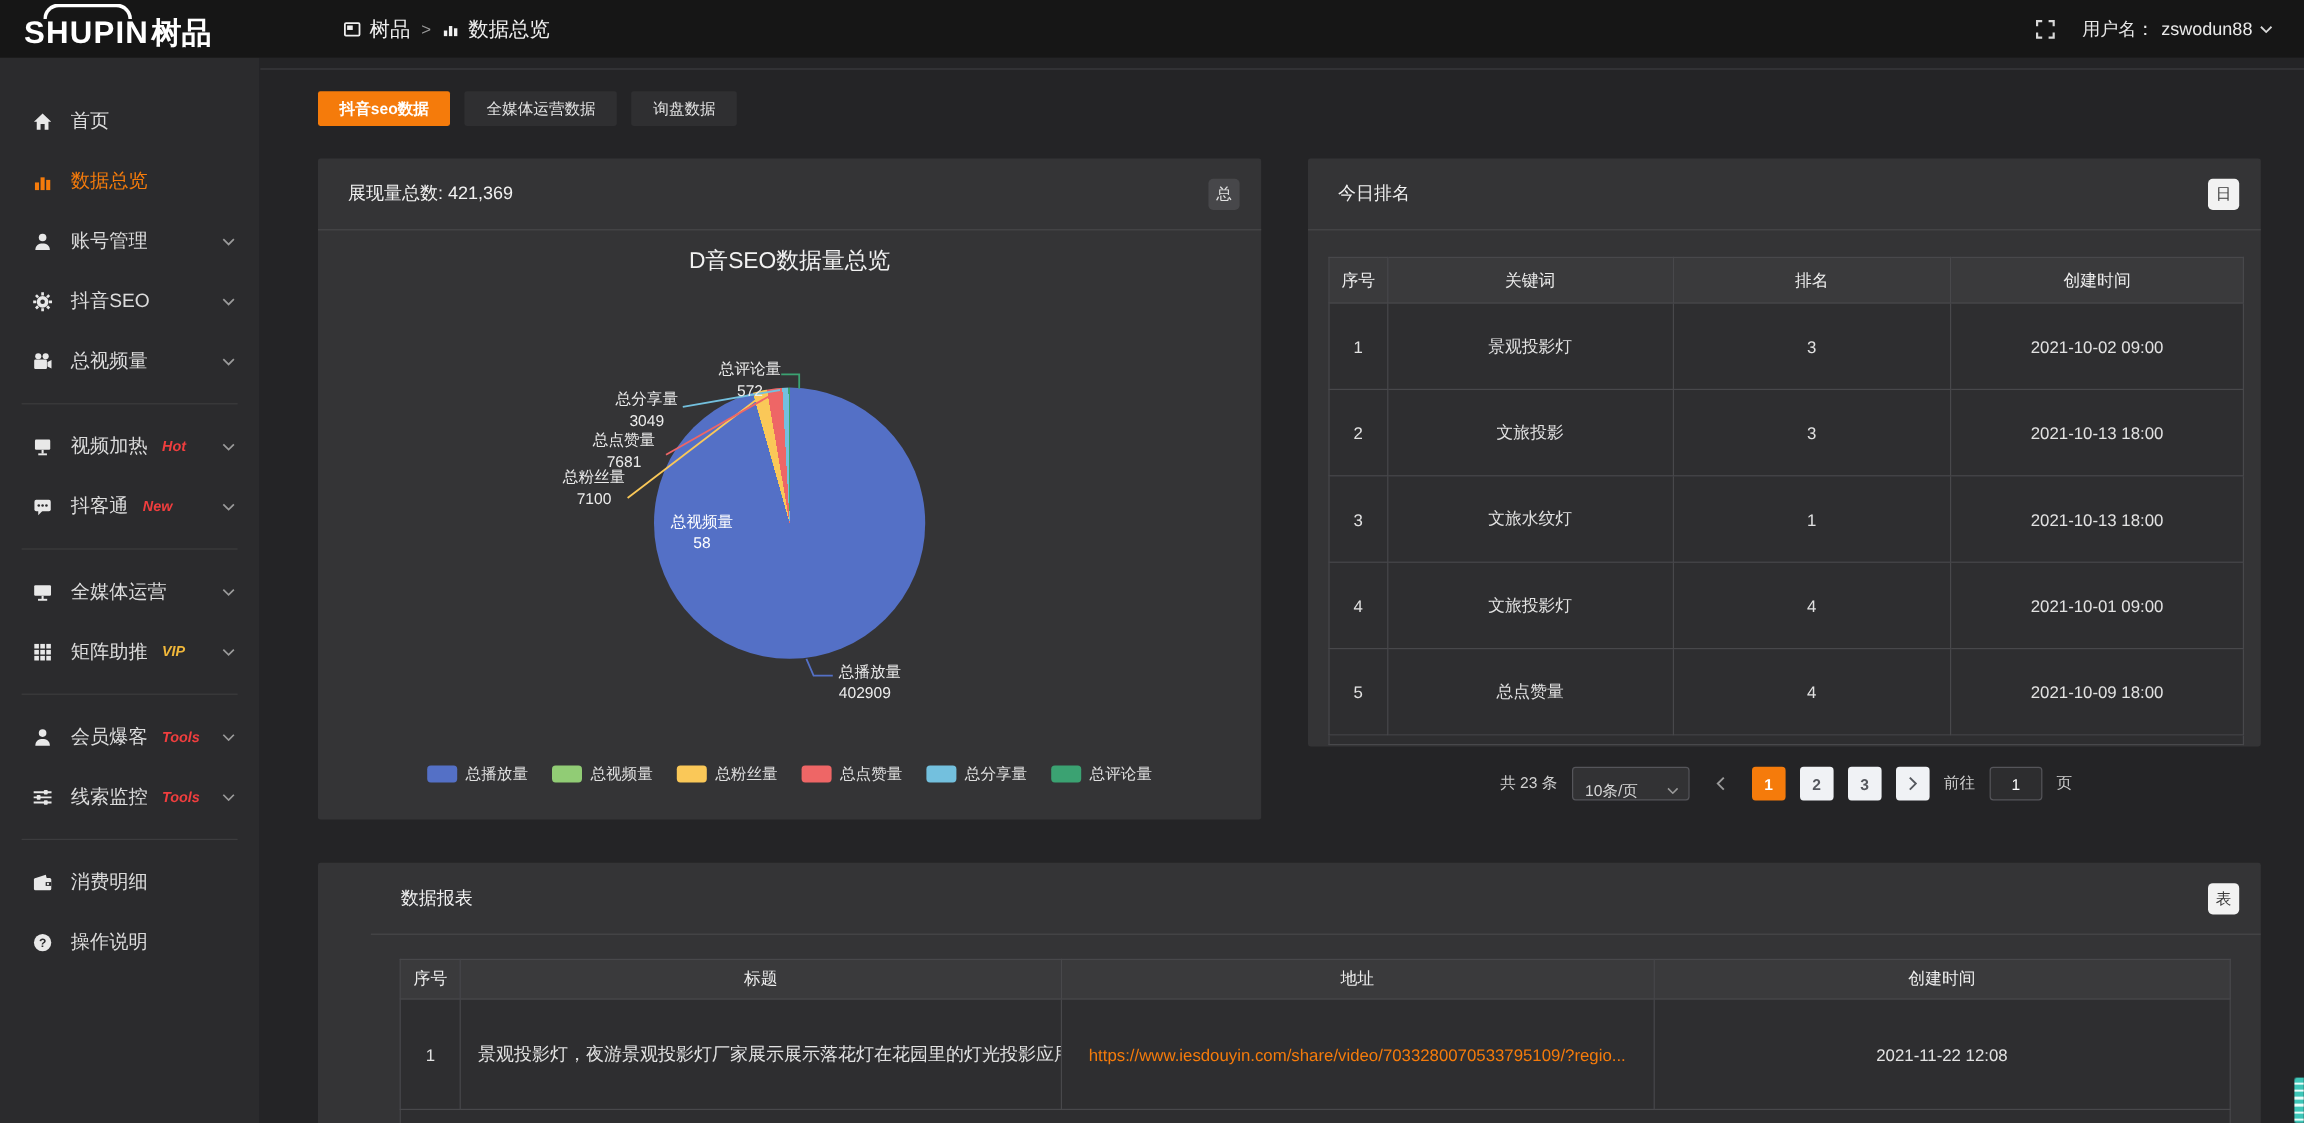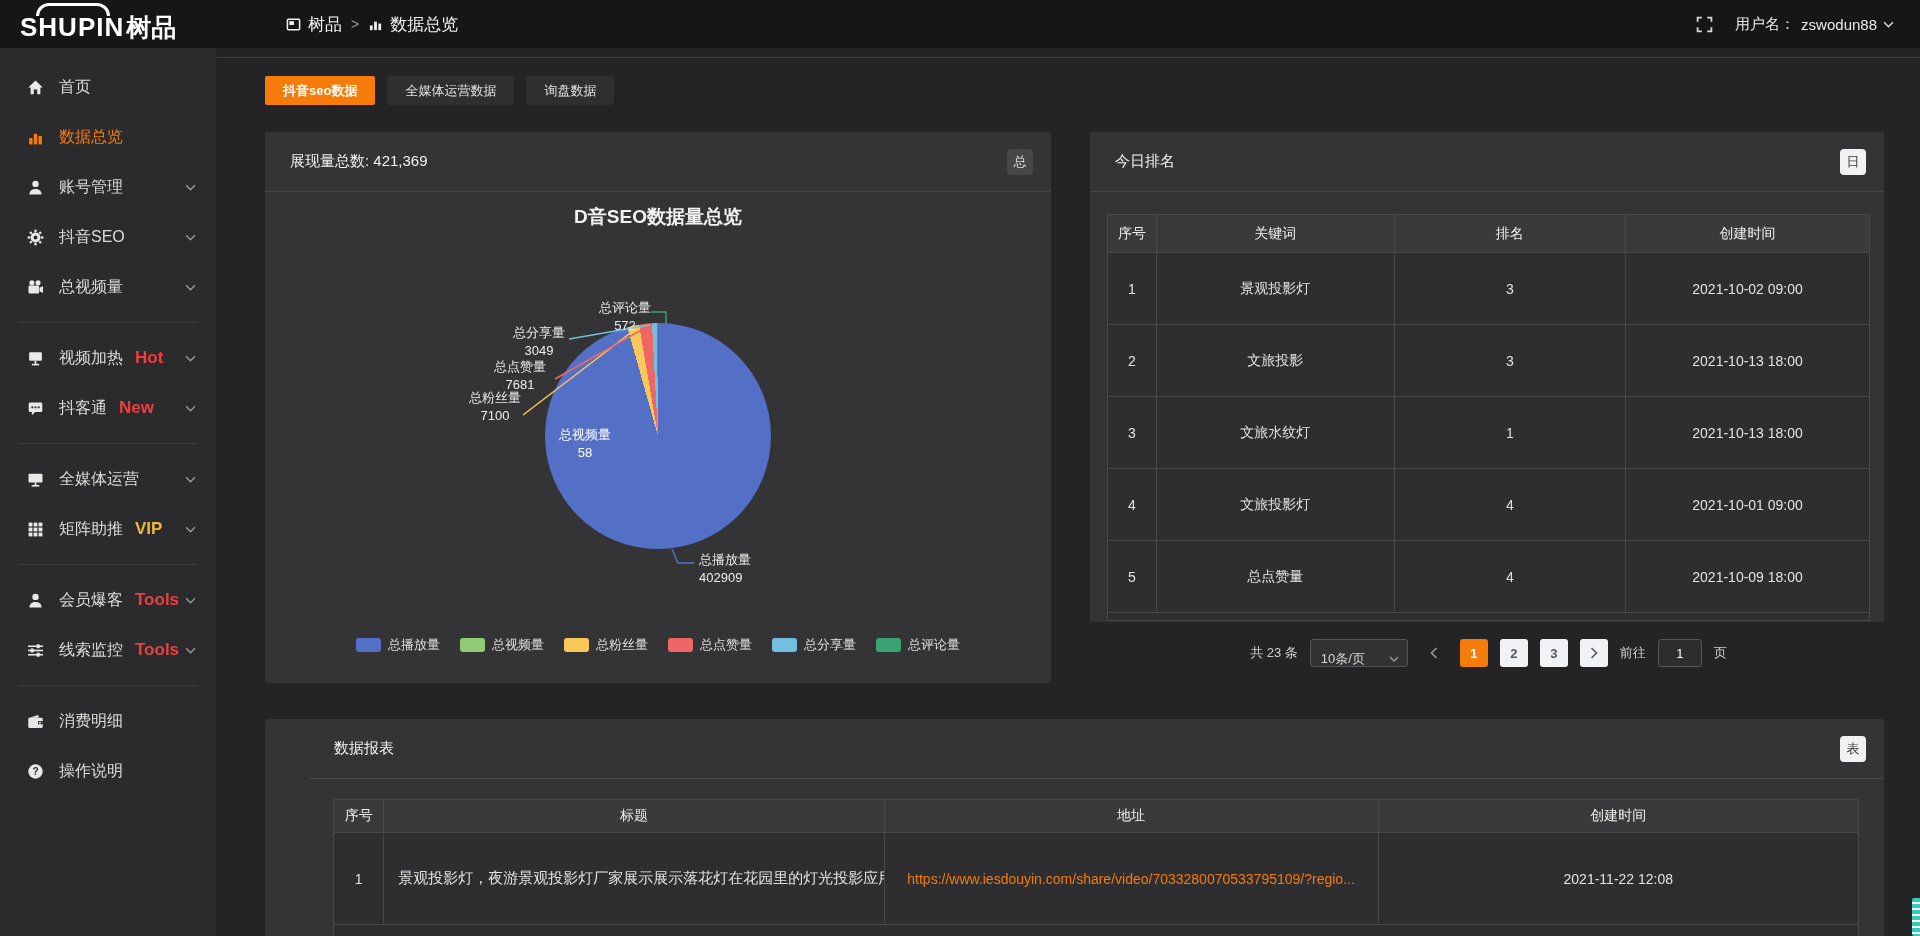--- a/index.html
+++ b/index.html
@@ -28,49 +28,49 @@
   .logo-en{font-size:26px;font-weight:900;letter-spacing:1px;color:#fff;line-height:48px;padding-top:6px;}
   .logo-cn{font-size:25px;font-weight:900;color:#fff;padding-top:6px;margin-left:2px;}
   .crumbs{display:flex;align-items:center;margin-left:70px;gap:9px;}
   .crumb{display:flex;align-items:center;gap:7px;font-size:17px;color:#f0f0f0;cursor:pointer;}
   .crumb-sep{color:#9a9a9a;font-size:14px;}
   .topbar-right{margin-left:auto;display:flex;align-items:center;gap:22px;padding-right:26px;}
   .user{display:flex;align-items:center;gap:6px;font-size:15px;color:#e9e9e9;cursor:pointer;}
 
   
   .layout{display:flex;height:888px;}
-  .sidebar{width:216px;background:var(--sidebar);padding-top:14px;flex:none;}
+  .sidebar{width:216px;background:var(--sidebar);padding-top:28px;flex:none;}
   .side-item{height:50px;display:flex;align-items:center;padding:0 20px 0 27px;font-size:16px;color:#dcdcdc;cursor:pointer;}
   .side-item .lbl{margin-left:15px;}
   .side-item .chev{margin-left:auto;color:#9a9a9a;}
   .side-item.active{color:var(--accent);}
   .side-icon{width:17px;height:17px;flex:none;color:#e8e8e8;}
   .side-item.active .side-icon{color:var(--accent);}
   .side-divider{height:1px;background:#3c3c3e;margin:10px 18px;}
-  .side-badge{font-size:17px;font-weight:bold;margin-left:12px;}
+  .side-badge{font-size:12px;font-style:italic;font-weight:bold;margin-left:12px;}
   .side-badge.red{color:var(--hot);}
   .side-badge.gold{color:var(--vip);}
 
   .main{flex:1;padding:0 36px 0 49px;position:relative;}
   .topline{height:10px;border-bottom:1px solid #3d3d40;margin:0 -36px 0 -48px;}
   .tabs{display:flex;gap:12px;margin-top:18px;}
   .tab{height:29px;padding:0 18px;display:flex;align-items:center;font-size:13px;background:#2f2f31;color:#e3e3e3;border-radius:2px;cursor:pointer;}
   .tab.active{background:var(--accent);color:#fff;font-weight:bold;}
 
   .panels-row{display:flex;gap:39px;margin-top:27px;}
   .panel{background:var(--panel);border-radius:2px;}
   .panel-head{height:60px;display:flex;align-items:center;justify-content:space-between;padding:0 18px 0 25px;border-bottom:1px solid #47474a;}
   .panel-title{font-size:15px;color:#f2f2f2;}
   .badge{width:26px;height:26px;border-radius:4px;display:flex;align-items:center;justify-content:center;font-size:13px;cursor:pointer;}
   .badge.dark{background:#47474a;color:#e3e3e3;}
   .badge.light{background:#f2f2f2;color:#3a3a3a;}
 
   
   .chart-panel{width:786px;height:551px;position:relative;flex:none;}
-  .chart-title{position:absolute;top:72px;left:0;width:100%;text-align:center;font-size:19px;font-weight:bold;color:#f2f2f2;}
+  .chart-title{position:absolute;top:72px;left:0;width:100%;text-align:center;font-size:19px;font-weight:normal;color:#f2f2f2;}
   .pie{position:absolute;left:280px;top:191px;width:226px;height:226px;border-radius:50%;}
   .pie-label{position:absolute;width:96px;text-align:center;font-size:13px;line-height:18px;color:#ececec;}
   .pie-label.inside{color:#fff;}
   .pie-label.left-al{text-align:left;}
   .leader-svg{position:absolute;inset:0;pointer-events:none;}
   .legend{position:absolute;left:0;top:504px;width:100%;display:flex;justify-content:center;gap:20px;}
   .legend-item{display:flex;align-items:center;gap:7px;font-size:13px;color:#e0e0e0;cursor:pointer;}
   .legend-swatch{width:25px;height:14px;border-radius:3px;background:#888;}
 
   

